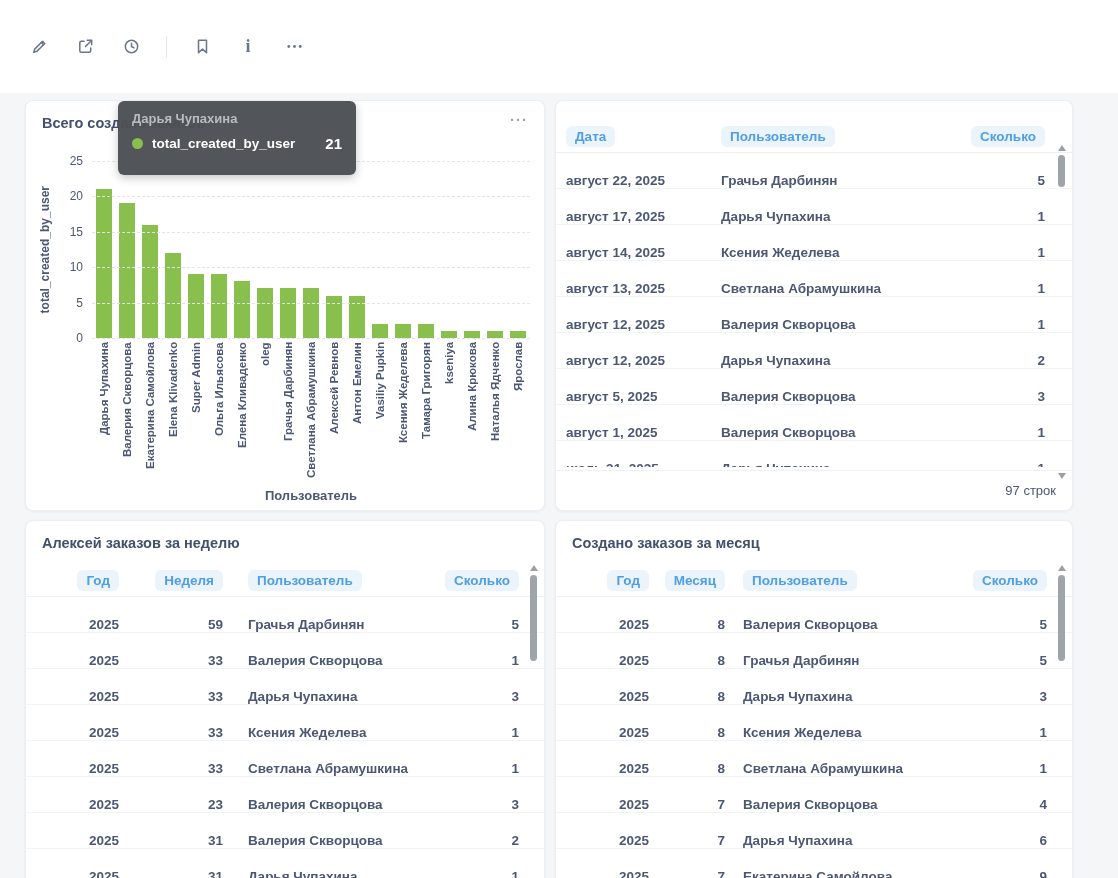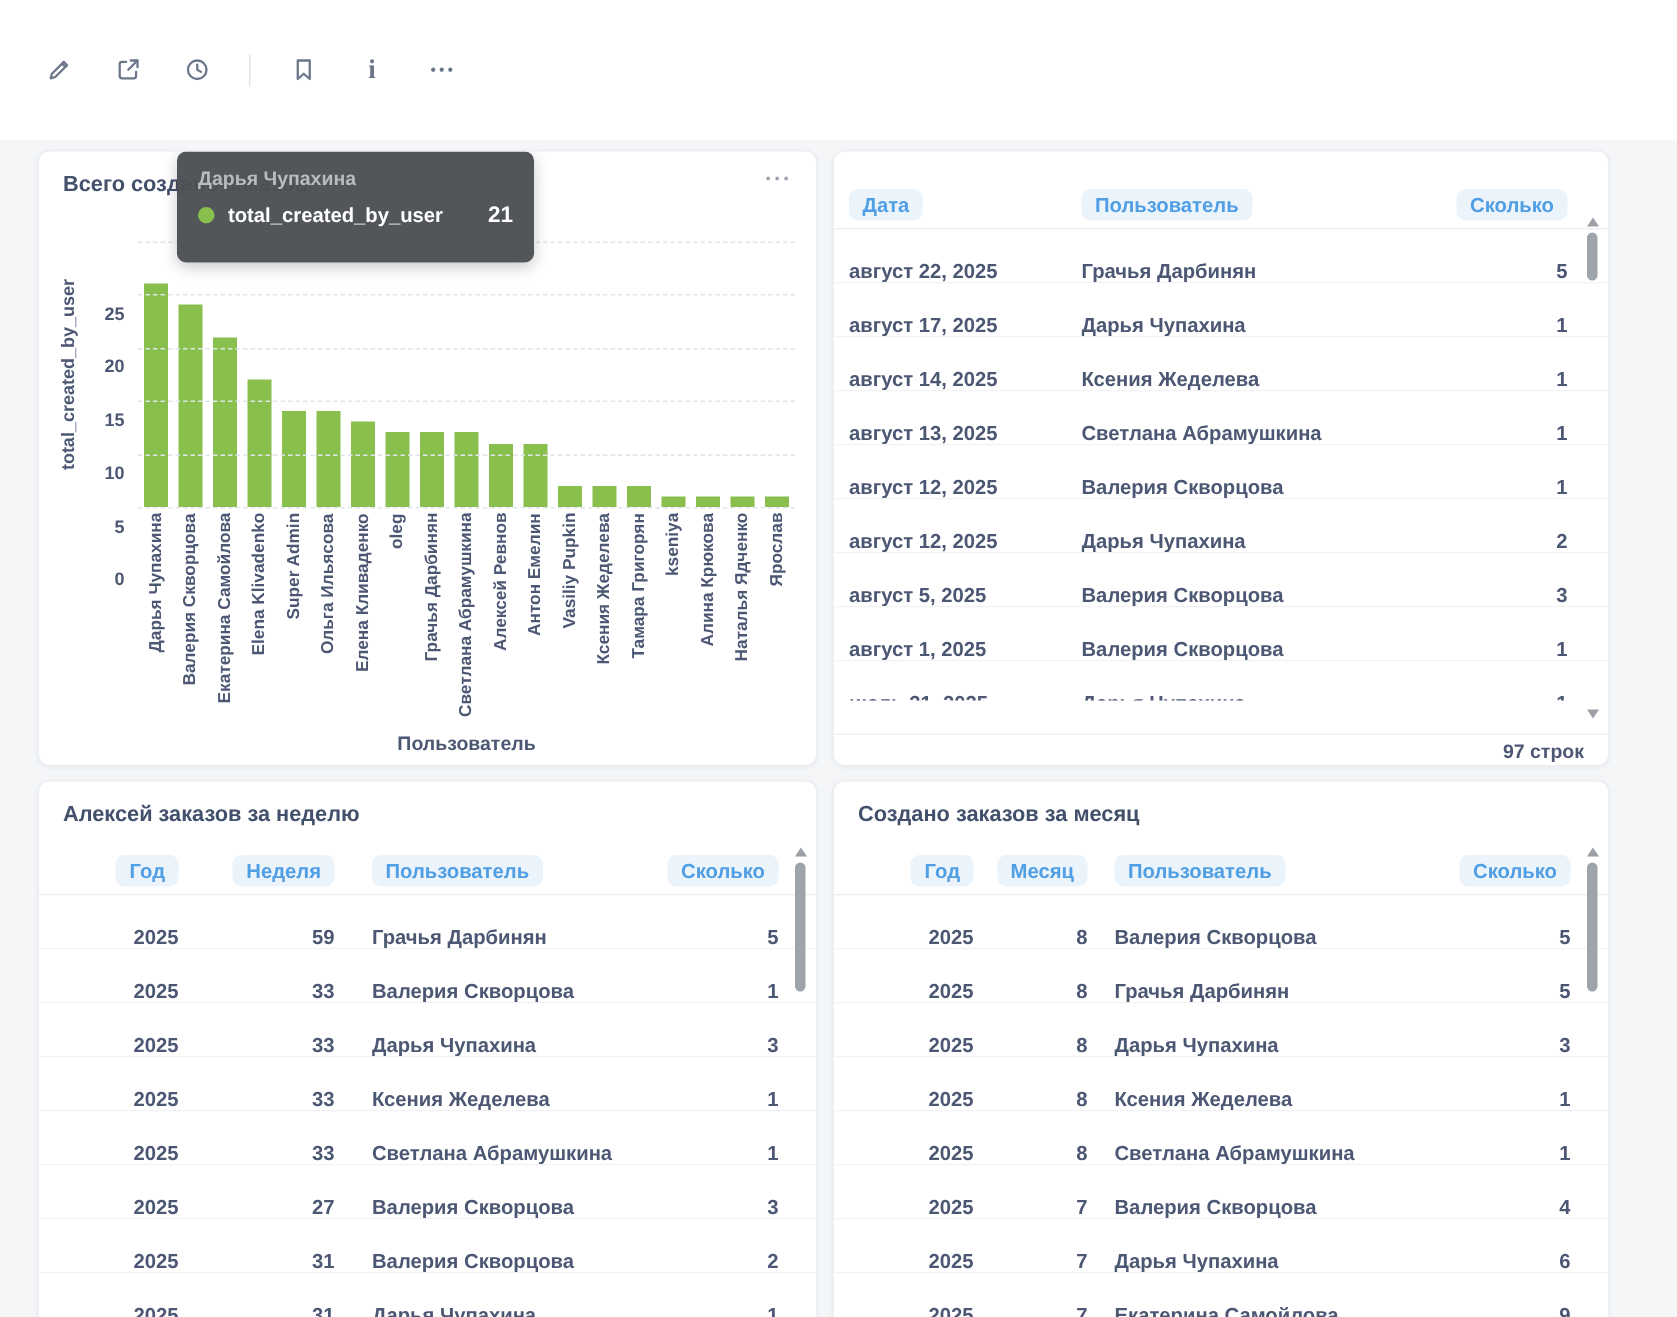--- a/index.html
+++ b/index.html
@@ -32,21 +32,21 @@
     padding:12px 0 0 0;
   }
   .card-head { display:flex; align-items:flex-start; justify-content:space-between; padding:2px 16px 0 16px; height:24px; }
   .card-title { font-size:14.5px; font-weight:700; color:#42506b; }
   .card-menu { background:none; border:none; cursor:pointer; color:#9aa0ae; font-size:15px; font-weight:700; letter-spacing:1px; line-height:10px; }
   
   .chart-grid { display:grid; grid-template-columns:22px 36px 1fr; padding:24px 14px 0 8px; }
   .y-title-wrap { grid-column:1; grid-row:1; display:flex; align-items:center; justify-content:center; height:177px; }
   .y-title { writing-mode:vertical-rl; transform:rotate(180deg); font-size:12px; font-weight:700; color:#4c5773; }
   .yticks { grid-column:2; grid-row:1; position:relative; height:177px; }
-  .ytick { position:absolute; right:9px; font-size:12px; font-weight:700; color:#4c5773; transform:translateY(-50%);margin-top:48px; }
+  .ytick { position:absolute; right:9px; font-size:12px; font-weight:400; color:#4c5773; transform:translateY(-50%); }
   .plot { grid-column:3; grid-row:1; position:relative; height:177px; }
   .gridline { position:absolute; left:0; right:0; border-top:1.5px dashed #e0e5ea; }
   .bars { position:absolute; left:0; right:0; top:0; bottom:0; display:flex; align-items:flex-end; }
   .bcol { flex:1; display:flex; justify-content:center; align-items:flex-end; height:100%; }
   .bar { width:16px; background:#88bf4d; }
   .xlabels { grid-column:3; grid-row:2; display:flex; height:137px; margin-top:4px; }
   .xcol { flex:1; display:flex; justify-content:center; }
   .xlabel {
     writing-mode:vertical-rl; transform:rotate(180deg);
     height:137px; text-align:end; font-size:11.5px; font-weight:700; color:#4c5773;
@@ -86,23 +86,23 @@
   
   .t-wm .thead, .t-wm .tr { padding-left:28px; padding-right:25px; }
   .t-wm .c0 { width:65px; text-align:right; }
   .t-wm .c1 { width:104px; text-align:right; }
   .t-wm .c2 { flex:1; padding-left:25px; }
   .t-wm .c3 { width:80px; text-align:right; }
   .t-month .c1 { width:76px; }
   .t-month .c2 { padding-left:18px; }
   .t-wm .tbody { height:300px; }
   .tfoot {
-    position:absolute; left:0; right:0; bottom:0; height:21px; background:#fff;
+    position:absolute; left:0; right:0; bottom:0; height:40px; background:#fff;
     border-top:1px solid #eef0f3; display:flex; align-items:center; justify-content:flex-end;
-    padding-right:16px; font-size:13px; font-weight:700; color:#4c5773;
+    padding-right:16px; font-size:13px; font-weight:400; color:#4c5773;
     border-radius:0 0 8px 8px; z-index:5;
   }
   
   .vscroll { position:absolute; right:5px; width:10px; z-index:6; }
   .sb-arrow { position:absolute; left:0.5px; width:0; height:0;
               border-left:4.5px solid transparent; border-right:4.5px solid transparent; }
   .sb-arrow.up { top:0; border-bottom:6.5px solid #9aa0a6; }
   .sb-arrow.down { bottom:0; border-top:6.5px solid #9aa0a6; }
   .sb-thumb { position:absolute; left:1px; width:7px; background:#9ea4aa; border-radius:4px; }
   .vs-day { top:44px; bottom:31px; }
@@ -426,21 +426,21 @@
             <div class="td c3 num">1</div>
           </div>
           <div class="tr">
             <div class="td c0 num">2025</div>
             <div class="td c1 num">33</div>
             <div class="td c2">Светлана Абрамушкина</div>
             <div class="td c3 num">1</div>
           </div>
           <div class="tr">
             <div class="td c0 num">2025</div>
-            <div class="td c1 num">27</div>
+            <div class="td c1 num">23</div>
             <div class="td c2">Валерия Скворцова</div>
             <div class="td c3 num">3</div>
           </div>
           <div class="tr">
             <div class="td c0 num">2025</div>
             <div class="td c1 num">31</div>
             <div class="td c2">Валерия Скворцова</div>
             <div class="td c3 num">2</div>
           </div>
           <div class="tr">

